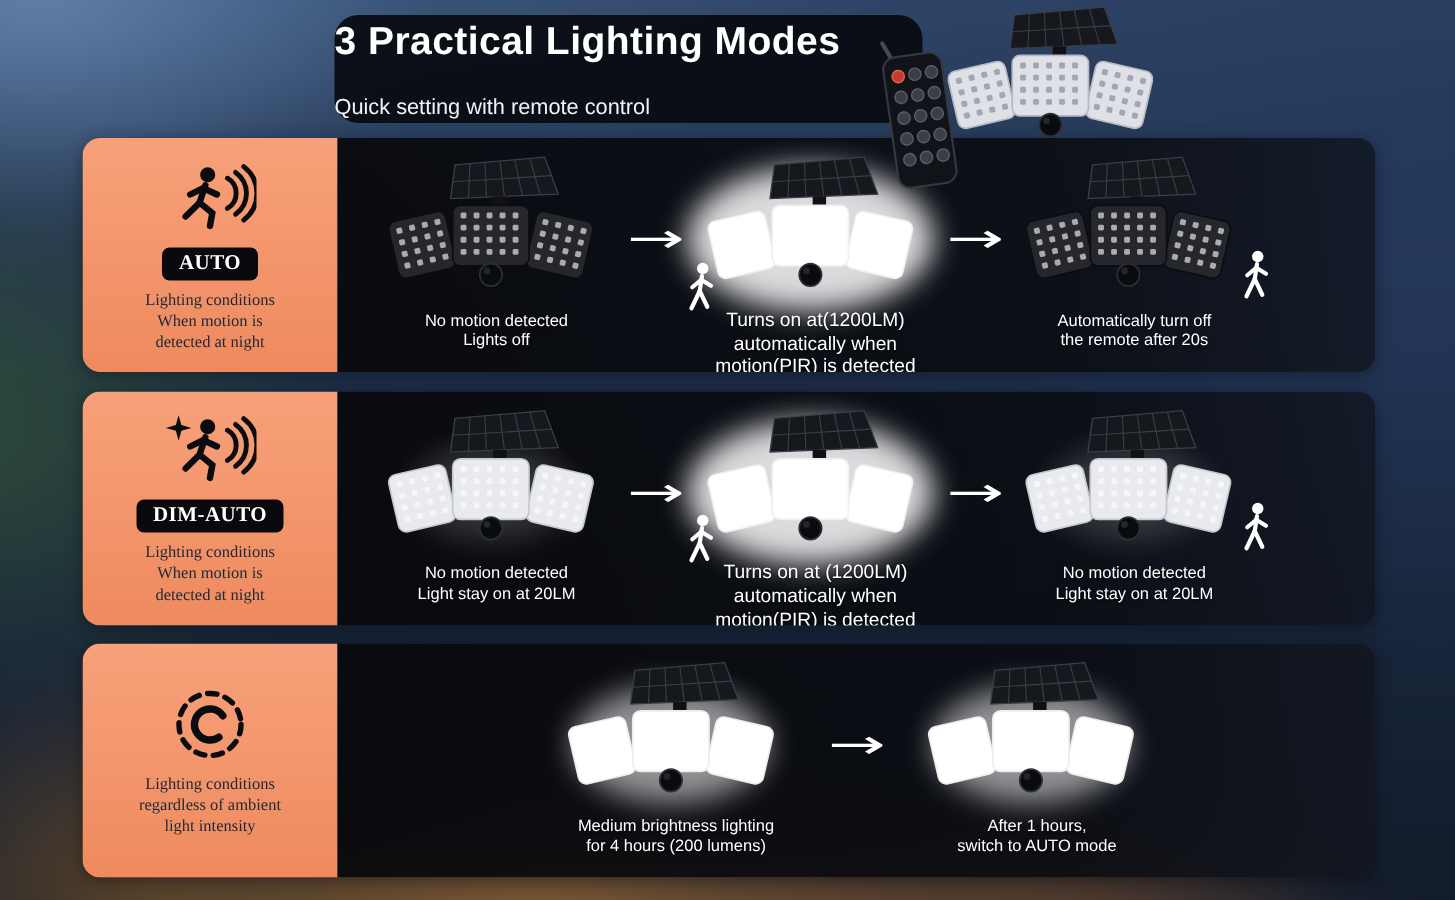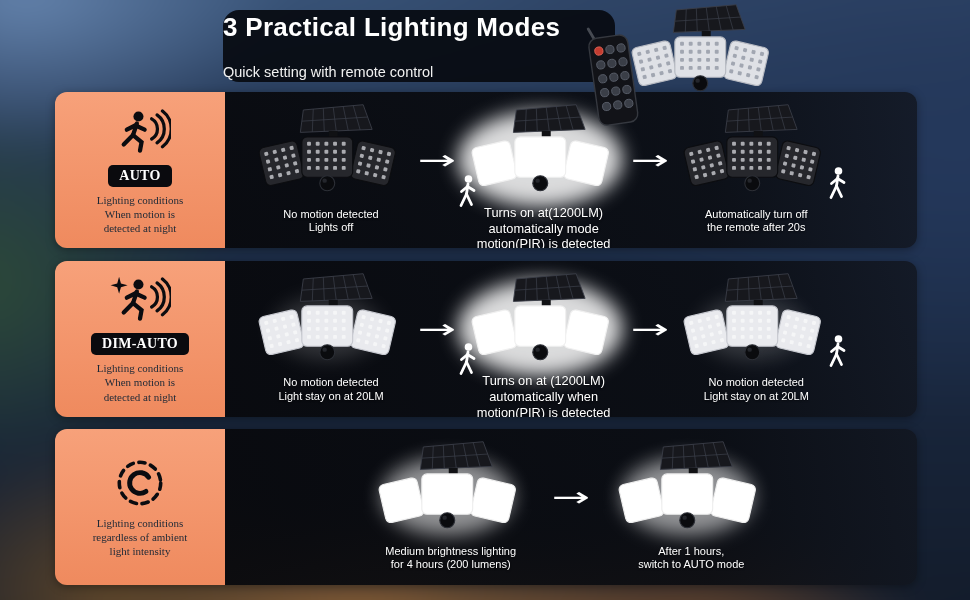--- a/index.html
+++ b/index.html
@@ -400,21 +400,21 @@
       <path d="M14 10 L12.5 20"></path>
       <path d="M13.5 12.5 L7.5 17.5"></path>
       <path d="M13.5 12.5 L20 16.5"></path>
       <path d="M12.5 20 L7 31.5"></path>
       <path d="M12.5 20 L17.5 30.5"></path>
     </g>
   </svg>
             </span>
         </div>
         <p class="caption small">Turns on at(1200LM)
-automatically mode
+automatically when
 motion(PIR) is detected</p>
       </div>
       <div class="arrow">→</div>
       <div class="step">
         <div class="lightwrap">
           <div class="light">
               <svg viewBox="0 0 230 160">
     <defs>
                   <filter id="bl4" x="-80%" y="-80%" width="260%" height="260%">
                     <feGaussianBlur stdDeviation="13"></feGaussianBlur>

